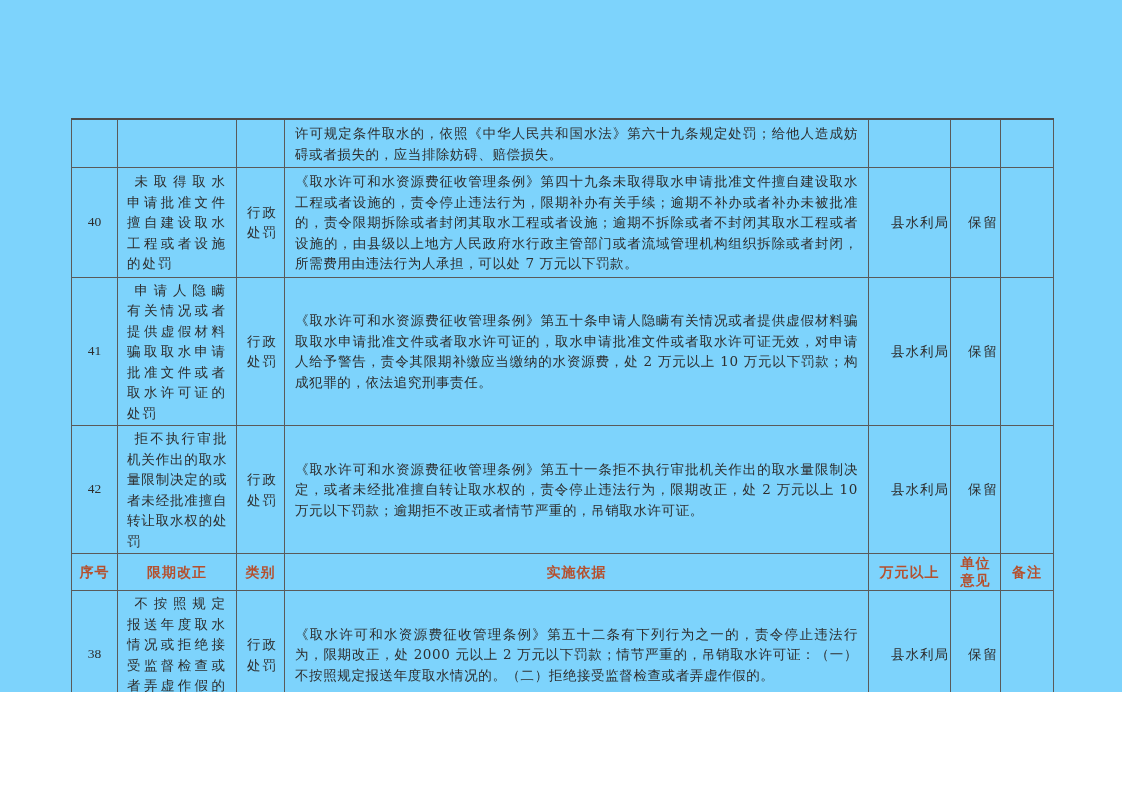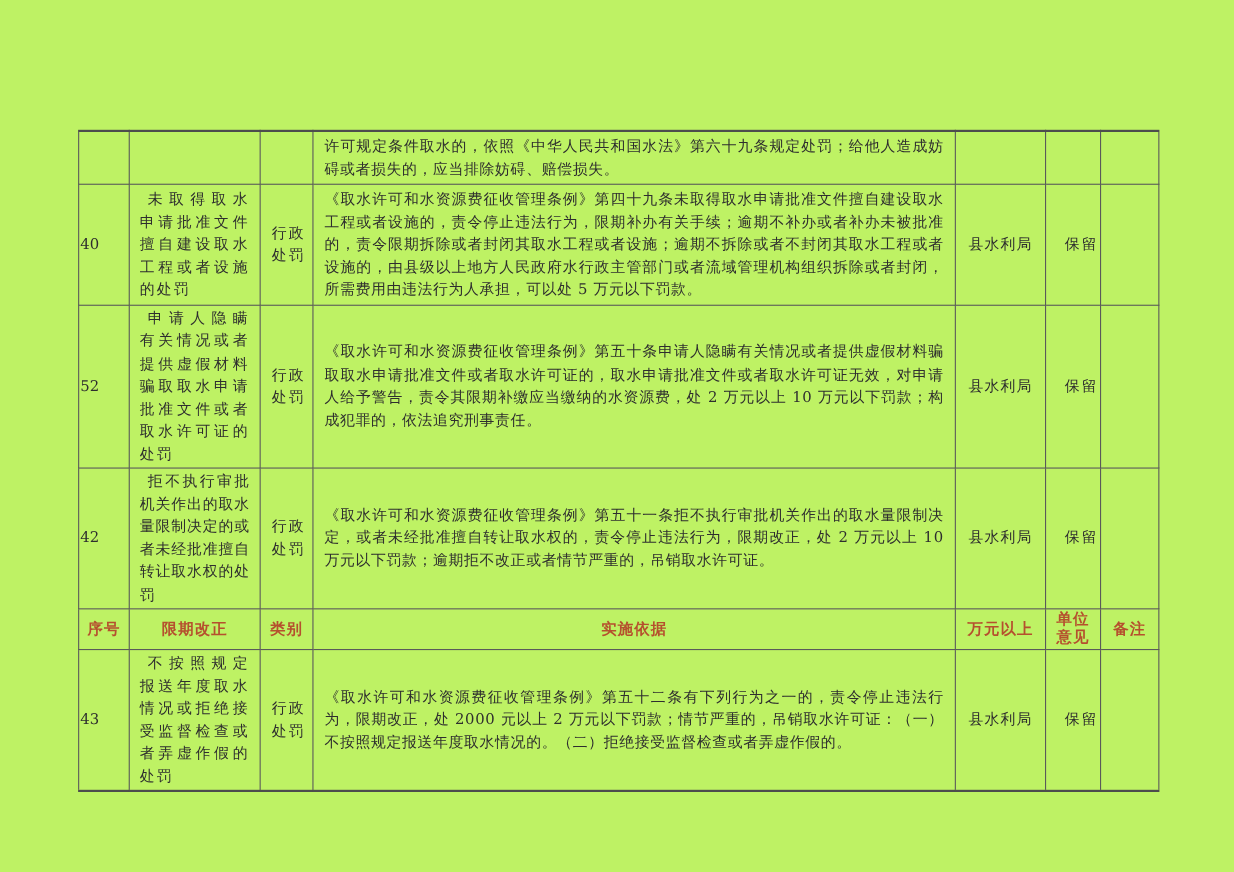--- a/index.html
+++ b/index.html
@@ -3,22 +3,22 @@
 <meta charset="utf-8">
 <style>
   html, body {
     margin: 0;
     padding: 0;
     background: #ffffff;
   }
   .page {
     position: relative;
     width: 1122px;
-    height: 793px;
-    background: #bef264;
+    height: 692px;
+    background: #7dd3fc;
     font-family: "DejaVu Serif", "Liberation Serif", serif;
     color: #2e2e2e;
     overflow: hidden;
   }
   table.grid {
     position: absolute;
     left: 71px;
     top: 118px;
     width: 982px;
     border-collapse: collapse;
@@ -36,20 +36,22 @@
   }
   
   tr.r-cont  { height: 43px;  }
   tr.r-40    { height: 100px; }
   tr.r-41    { height: 128px; }
   tr.r-42    { height: 85px;  }
   tr.r-head  { height: 35px;  }
   tr.r-43    { height: 108px; }
 
   td.c-no {
+    text-align: center;
+    font-family: Liberation Serif, serif;
   }
   td.c-name {
     padding: 2px 9px;
     text-align: justify;
     text-justify: inter-character;
     text-indent: 0.55em;
     letter-spacing: 2px;
     line-height: 21px;
   }
   tr.r-42 td.c-name { letter-spacing: 0.5px; margin-top: 48px; }
@@ -58,21 +60,21 @@
     letter-spacing: 2px;
     padding: 2px 6px;
   }
   td.c-basis {
     padding: 3px 10px;
     text-align: justify;
     text-justify: inter-character;
     letter-spacing: 0.6px;
   }
   td.c-subject {
-    text-align: center;
+    text-align: right;
     letter-spacing: 1px;
   }
   td.c-opinion {
     text-align: right;
     letter-spacing: 2px;
   }
   td.c-remark {
     text-align: center;
   }
   tr.r-head td {
@@ -108,28 +110,28 @@
         <td class="c-basis">许可规定条件取水的，依照《中华人民共和国水法》第六十九条规定处罚；给他人造成妨碍或者损失的，应当排除妨碍、赔偿损失。</td>
         <td class="c-subject"></td>
         <td class="c-opinion"></td>
         <td class="c-remark"></td>
       </tr>
 
       <tr class="r-40">
         <td class="c-no">40</td>
         <td class="c-name">未取得取水申请批准文件擅自建设取水工程或者设施的处罚</td>
         <td class="c-cat">行政处罚</td>
-        <td class="c-basis">《取水许可和水资源费征收管理条例》第四十九条未取得取水申请批准文件擅自建设取水工程或者设施的，责令停止违法行为，限期补办有关手续；逾期不补办或者补办未被批准的，责令限期拆除或者封闭其取水工程或者设施；逾期不拆除或者不封闭其取水工程或者设施的，由县级以上地方人民政府水行政主管部门或者流域管理机构组织拆除或者封闭，所需费用由违法行为人承担，可以处 5 万元以下罚款。</td>
+        <td class="c-basis">《取水许可和水资源费征收管理条例》第四十九条未取得取水申请批准文件擅自建设取水工程或者设施的，责令停止违法行为，限期补办有关手续；逾期不补办或者补办未被批准的，责令限期拆除或者封闭其取水工程或者设施；逾期不拆除或者不封闭其取水工程或者设施的，由县级以上地方人民政府水行政主管部门或者流域管理机构组织拆除或者封闭，所需费用由违法行为人承担，可以处 7 万元以下罚款。</td>
         <td class="c-subject">县水利局</td>
         <td class="c-opinion">保留</td>
         <td class="c-remark"></td>
       </tr>
 
       <tr class="r-41">
-        <td class="c-no">52</td>
+        <td class="c-no">41</td>
         <td class="c-name">申请人隐瞒有关情况或者提供虚假材料骗取取水申请批准文件或者取水许可证的处罚</td>
         <td class="c-cat">行政处罚</td>
         <td class="c-basis">《取水许可和水资源费征收管理条例》第五十条申请人隐瞒有关情况或者提供虚假材料骗取取水申请批准文件或者取水许可证的，取水申请批准文件或者取水许可证无效，对申请人给予警告，责令其限期补缴应当缴纳的水资源费，处 2 万元以上 10 万元以下罚款；构成犯罪的，依法追究刑事责任。</td>
         <td class="c-subject">县水利局</td>
         <td class="c-opinion">保留</td>
         <td class="c-remark"></td>
       </tr>
 
       <tr class="r-42">
         <td class="c-no">42</td>
@@ -145,21 +147,21 @@
         <td>序号</td>
         <td>限期改正</td>
         <td>类别</td>
         <td>实施依据</td>
         <td>万元以上</td>
         <td>单位意见</td>
         <td>备注</td>
       </tr>
 
       <tr class="r-43">
-        <td class="c-no">43</td>
+        <td class="c-no">38</td>
         <td class="c-name">不按照规定报送年度取水情况或拒绝接受监督检查或者弄虚作假的处罚</td>
         <td class="c-cat">行政处罚</td>
         <td class="c-basis">《取水许可和水资源费征收管理条例》第五十二条有下列行为之一的，责令停止违法行为，限期改正，处 2000 元以上 2 万元以下罚款；情节严重的，吊销取水许可证：（一）不按照规定报送年度取水情况的。（二）拒绝接受监督检查或者弄虚作假的。</td>
         <td class="c-subject">县水利局</td>
         <td class="c-opinion">保留</td>
         <td class="c-remark"></td>
       </tr>
     </tbody>
   </table>
 </div>

